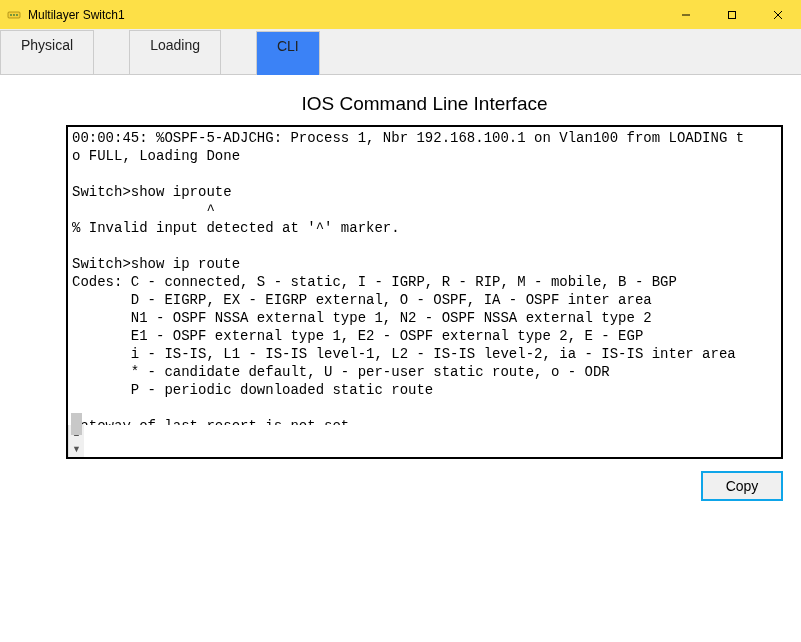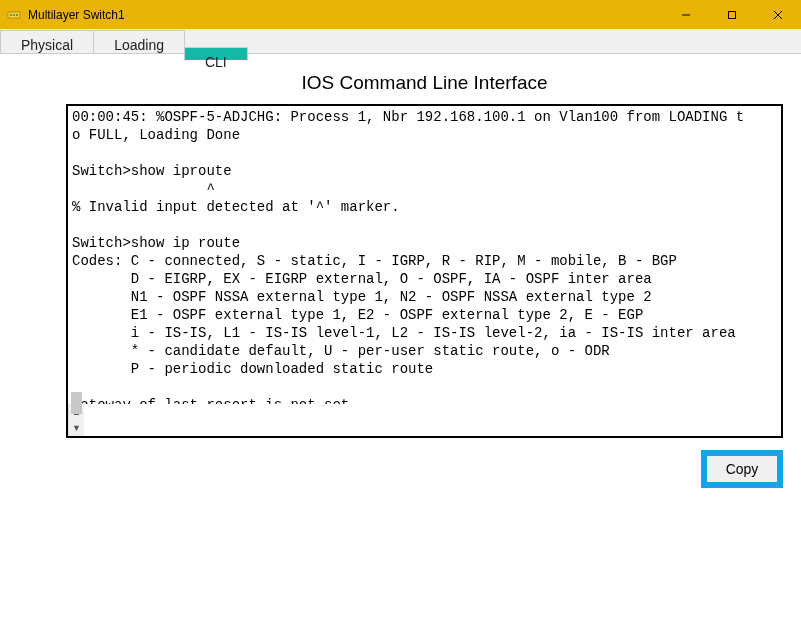--- a/index.html
+++ b/index.html
@@ -9,21 +9,21 @@
       background: #fff;
       width: 801px;
       height: 642px;
       overflow: hidden;
     }
     .titlebar {
       height: 30px;
       display: flex;
       align-items: center;
       padding: 0 0 0 6px;
-      background: #eab308;
+      background: #fde047;
       border-bottom: 1px solid #eee;
     }
     .titlebar-icon {
       width: 16px;
       height: 16px;
       margin-right: 6px;
       display: inline-flex;
       align-items: center;
       justify-content: center;
     }
@@ -42,38 +42,38 @@
       align-items: center;
       justify-content: center;
       font-family: Arial, sans-serif;
       font-size: 14px;
       color: #000;
     }
     .tabs {
       display: flex;
       background: #f0f0f0;
       border-bottom: 1px solid #ccc;
-      height: 24px;
+      height: 45px;
       padding-left: 0;
+      gap: 36px;
     }
     .tab {
       padding: 6px 20px;
       background: #f0f0f0;
       border: 1px solid #ccc;
       border-bottom: none;
       font-size: 14px;
       color: #222;
       cursor: default;
       margin-right: -1px;
     }
     .tab.active {
-      background: #14b8a6;
+      background: #3b82f6;
       position: relative;
       top: 1px;
-      margin-top: 16px;
     }
     .content {
       padding: 12px 18px 14px 18px;
       margin-left: 48px;
     }
     .cli-title {
       text-align: center;
       font-size: 19px;
       padding: 6px 0 10px 0;
       color: #000;
@@ -129,21 +129,21 @@
     .buttons-row {
       display: flex;
       justify-content: flex-end;
       gap: 10px;
       margin-top: 12px;
     }
     .btn {
       min-width: 82px;
       padding: 5px 16px;
       background: #f0f0f0;
-      border: 6px solid #0ea5e9;
+      border: 2px solid #0ea5e9;
       font-size: 14px;
       text-align: center;
       cursor: default;
     }
   </style>
 </head>
 <body>
 
 <div class="titlebar">
   <span class="titlebar-icon">

